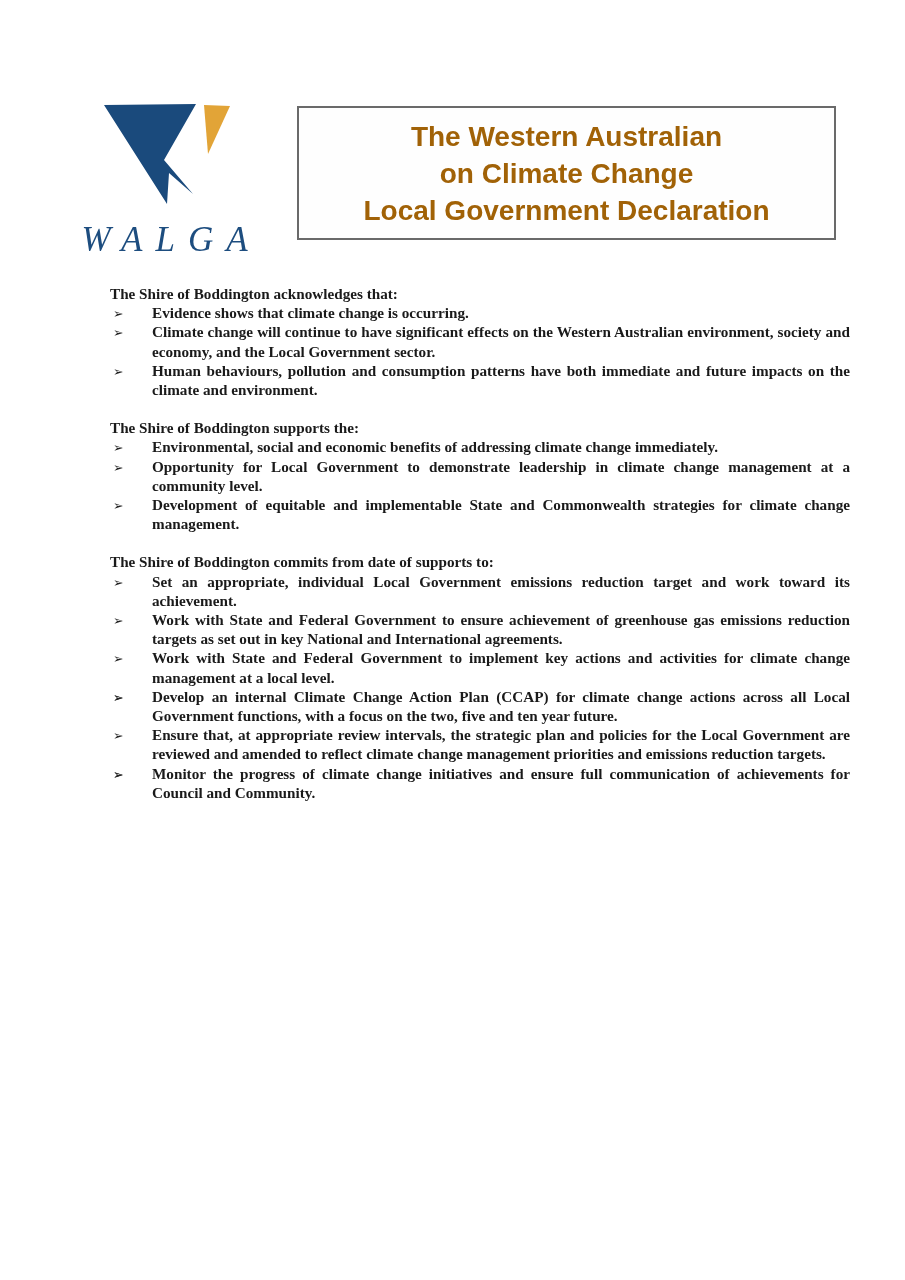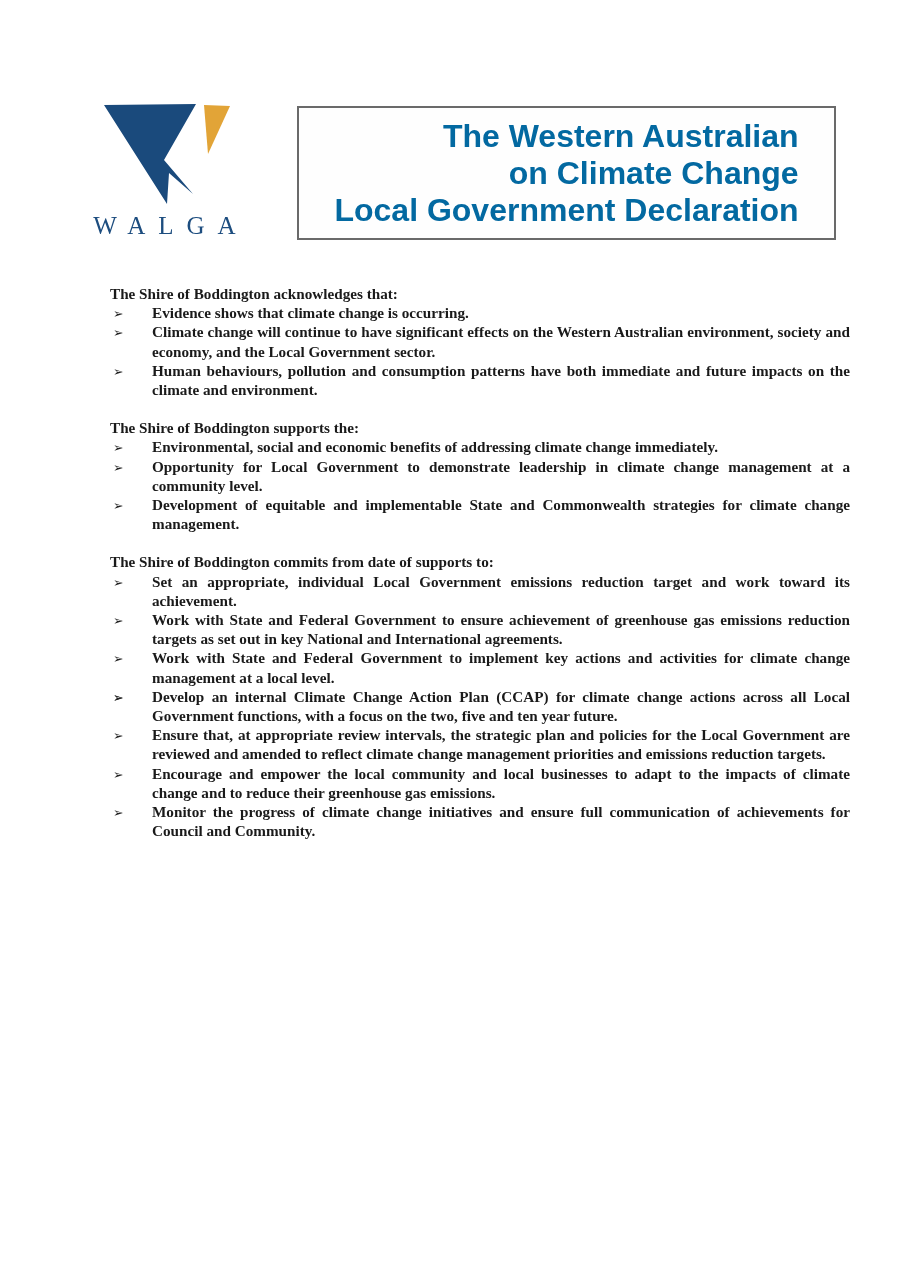--- a/index.html
+++ b/index.html
@@ -17,50 +17,51 @@
   
   .logo {
     position: absolute;
     left: 63px;
     top: 101px;
     width: 203px;
     text-align: center;
   }
   .logo-mark { display: block; margin: 0 auto; width: 141px; height: 107px; }
   .wordmark {
-    margin-top: 4px;
+    margin-top: 12px;
     font-family: "Liberation Serif", serif;
-    font-size: 25px;
+    font-size: 35px;
     font-weight: 500;
     letter-spacing: 13px;
     margin-right: -13px; 
     color: #1d4d7f;
     white-space: nowrap;
+    font-style: italic;
   }
 
   
   .title-box {
     position: absolute;
     left: 297px;
     top: 106px;
     width: 535px;
     height: 130px;
     border: 2px solid #6a6a6a;
     background: #fefefe;
     display: flex;
     align-items: center;
     justify-content: center;
   }
   .title {
     font-family: "Liberation Sans", sans-serif;
     font-weight: bold;
-    font-size: 32px;
+    font-size: 28px;
     line-height: 37px;
-    color: #0369a1;
-    text-align: right;
+    color: #a16207;
+    text-align: center;
   }
 
   
   .body-text {
     position: absolute;
     left: 110px;
     top: 284px;
     width: 740px;
     font-size: 15.2px;
     line-height: 19.2px;
@@ -163,21 +164,20 @@
         <li class="bullet">
           <span class="bm">➢</span>
           <span>Develop an internal Climate Change Action Plan (CCAP) for climate change actions across all Local Government functions, with a focus on the two, five and ten year future.</span>
         </li>
         <li class="bullet">
           <span class="bm">➢</span>
           <span>Ensure that, at appropriate review intervals, the strategic plan and policies for the Local Government are reviewed and amended to reflect climate change management priorities and emissions reduction targets.</span>
         </li>
         <li class="bullet">
           <span class="bm">➢</span>
-          <span>Encourage and empower the local community and local businesses to adapt to the impacts of climate change and to reduce their greenhouse gas emissions.</span>
         </li>
         <li class="bullet">
           <span class="bm">➢</span>
           <span>Monitor the progress of climate change initiatives and ensure full communication of achievements for Council and Community.</span>
         </li>
       </ul>
     </div>
 
   </div>
 </div>

